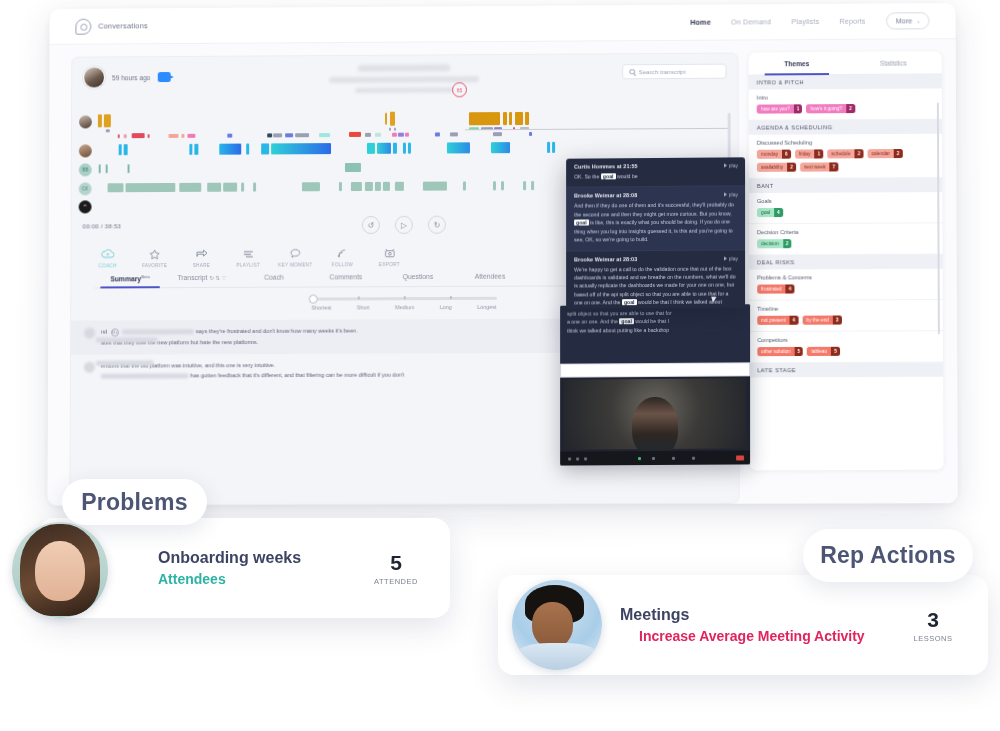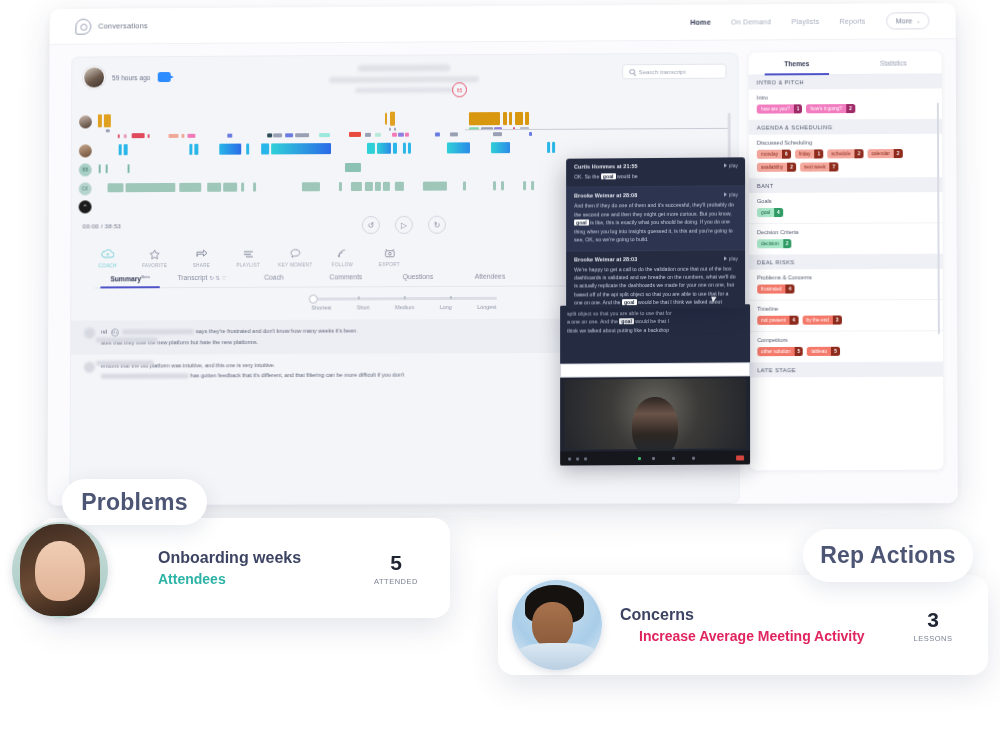--- a/index.html
+++ b/index.html
@@ -753,21 +753,21 @@
     <div class="hair"></div>
       <div class="face"></div>
   </div>
   <div class="pill" style="left:62px; top:479px; width:145px; height:46px;">
     <span class="pill-label">Problems</span>
   </div>
 
   <div class="fcard" style="left:498px; top:575px; width:490px; height:100px;">
     <div style="width:122px;"></div>
     <div style="flex:1 1 auto;">
-      <div class="fc-title">Concerns</div>
+      <div class="fc-title">Meetings</div>
       <div class="fc-sub" style="color:#e0245e;padding-left:19px;">Increase Average Meeting Activity</div>
     </div>
     <div style="width:110px;">
       <div class="fc-num">3</div>
       <div class="fc-numlbl">LESSONS</div>
     </div>
   </div>
   <div class="fc-ava ava-man" style="position:absolute; left:512px; top:580px; width:90px; height:90px;">
     <div class="hair"></div>
       <div class="face"></div>

